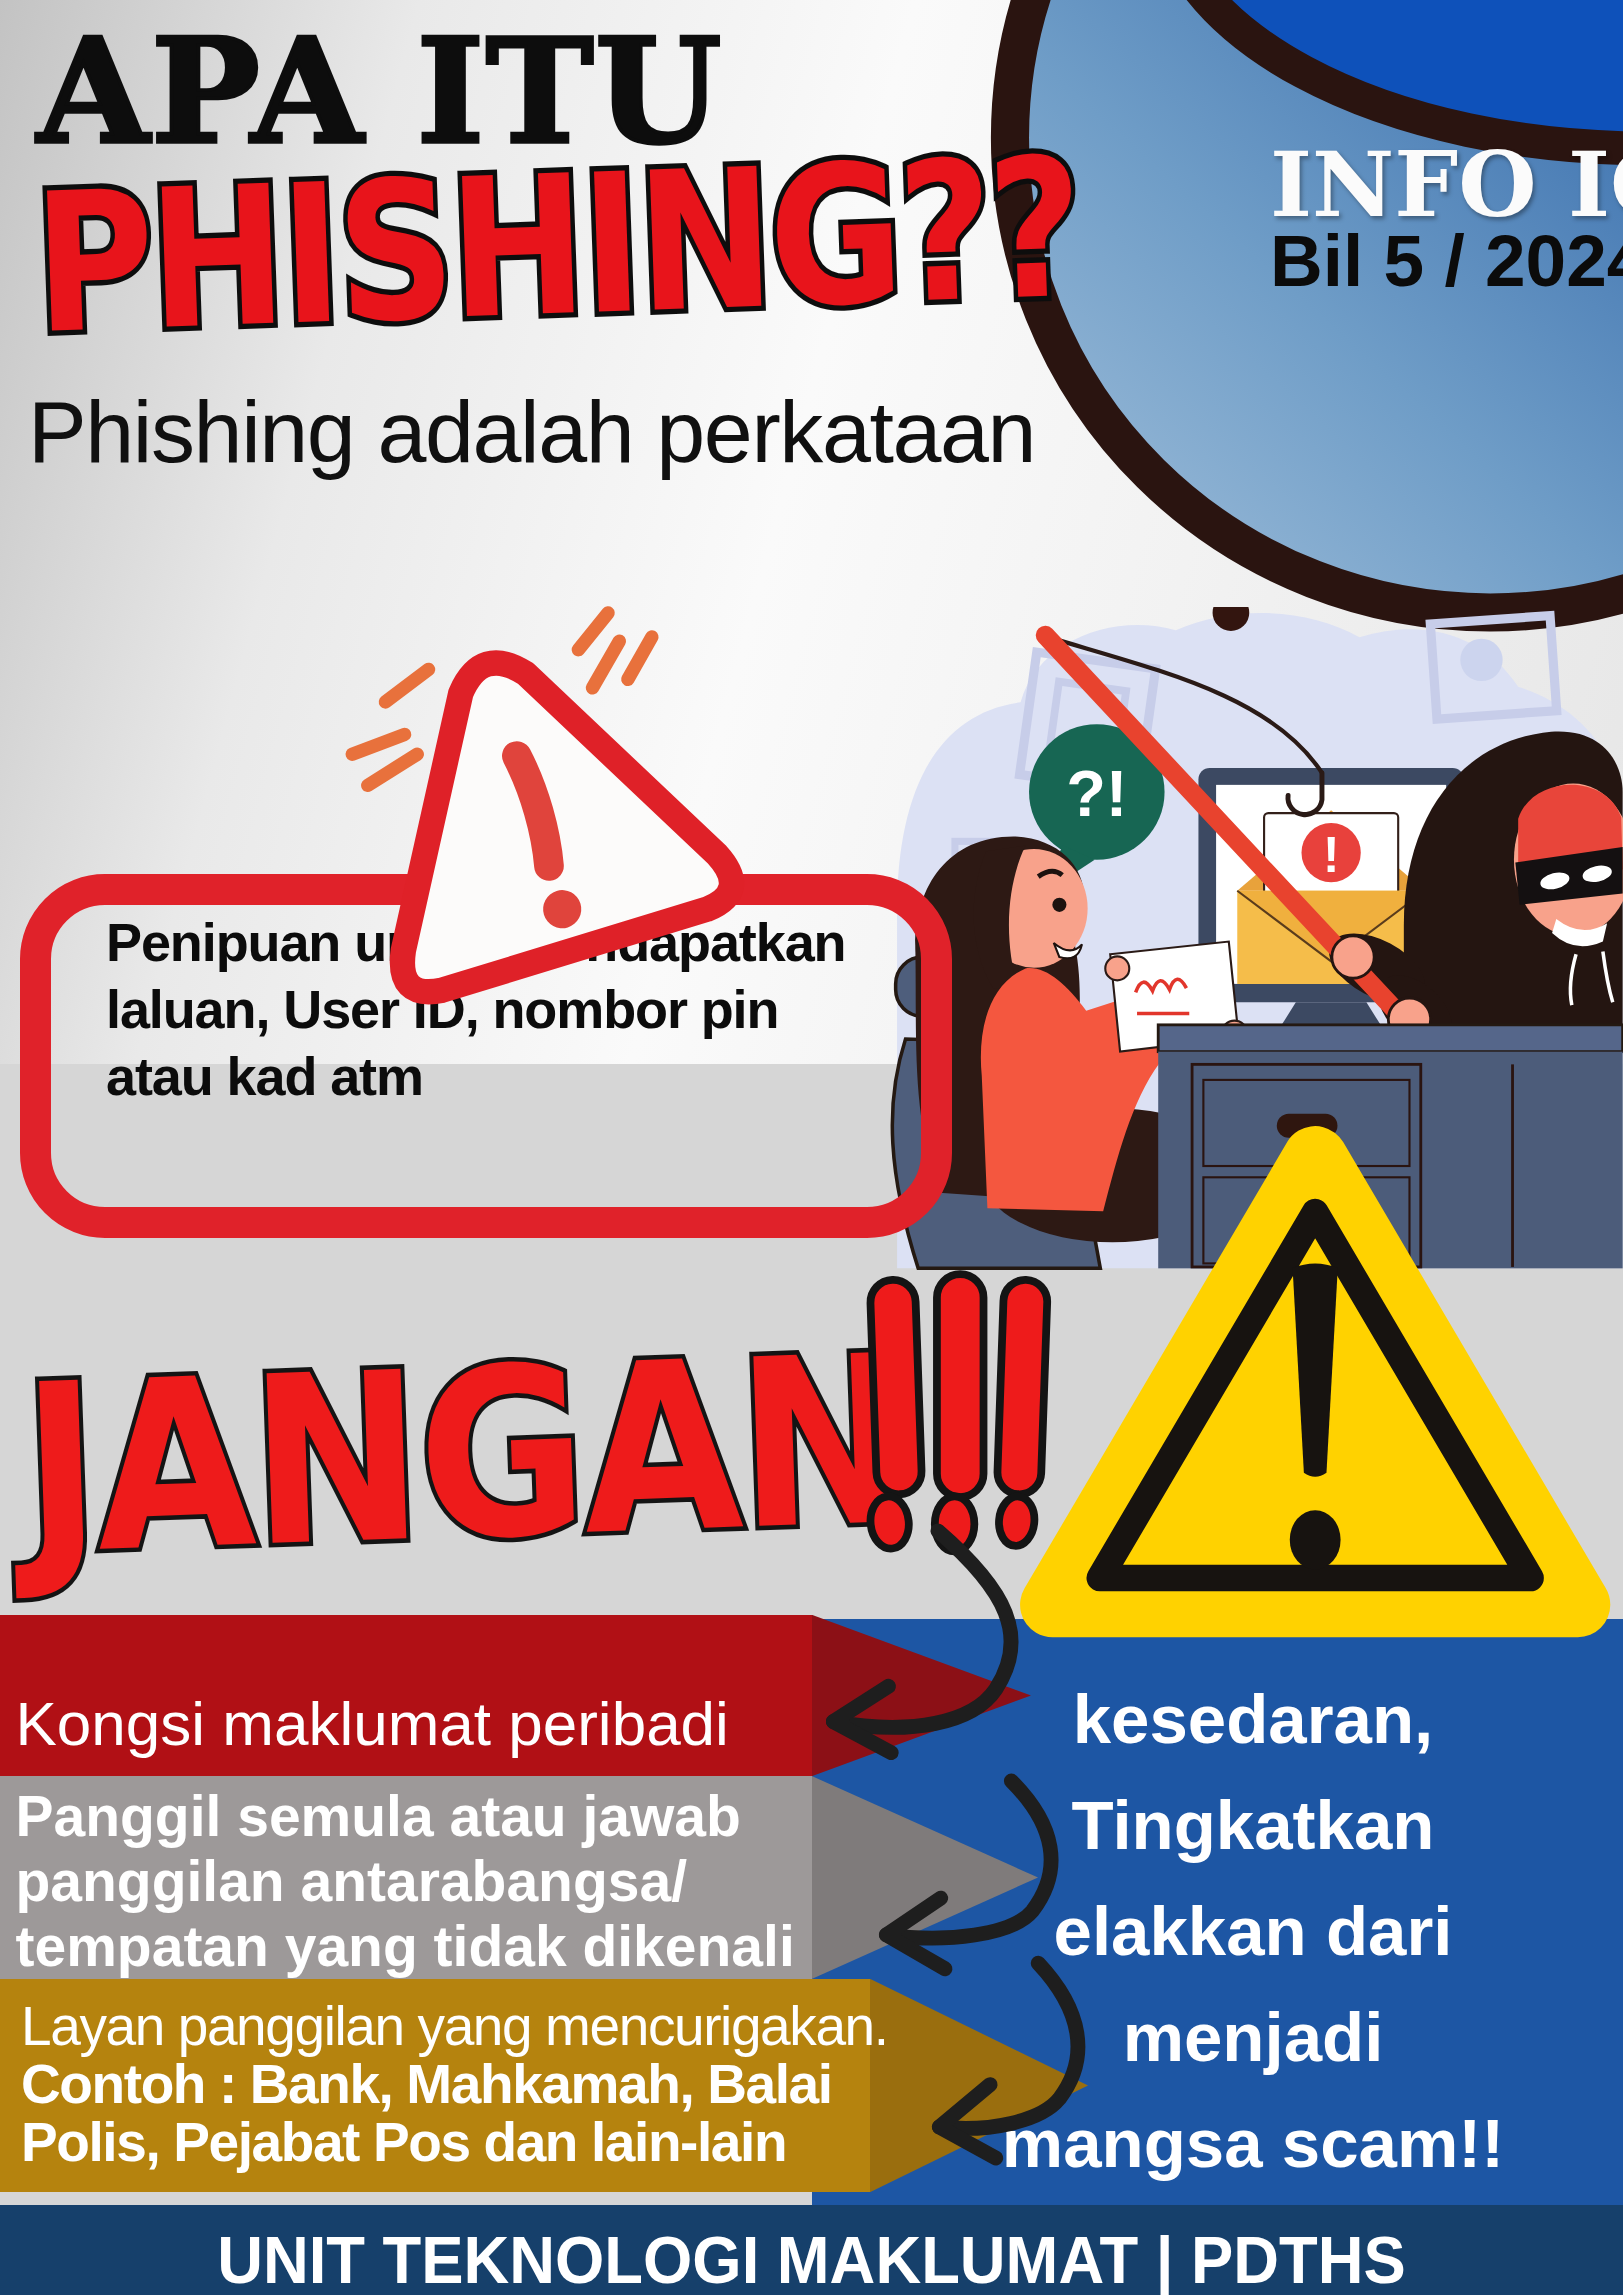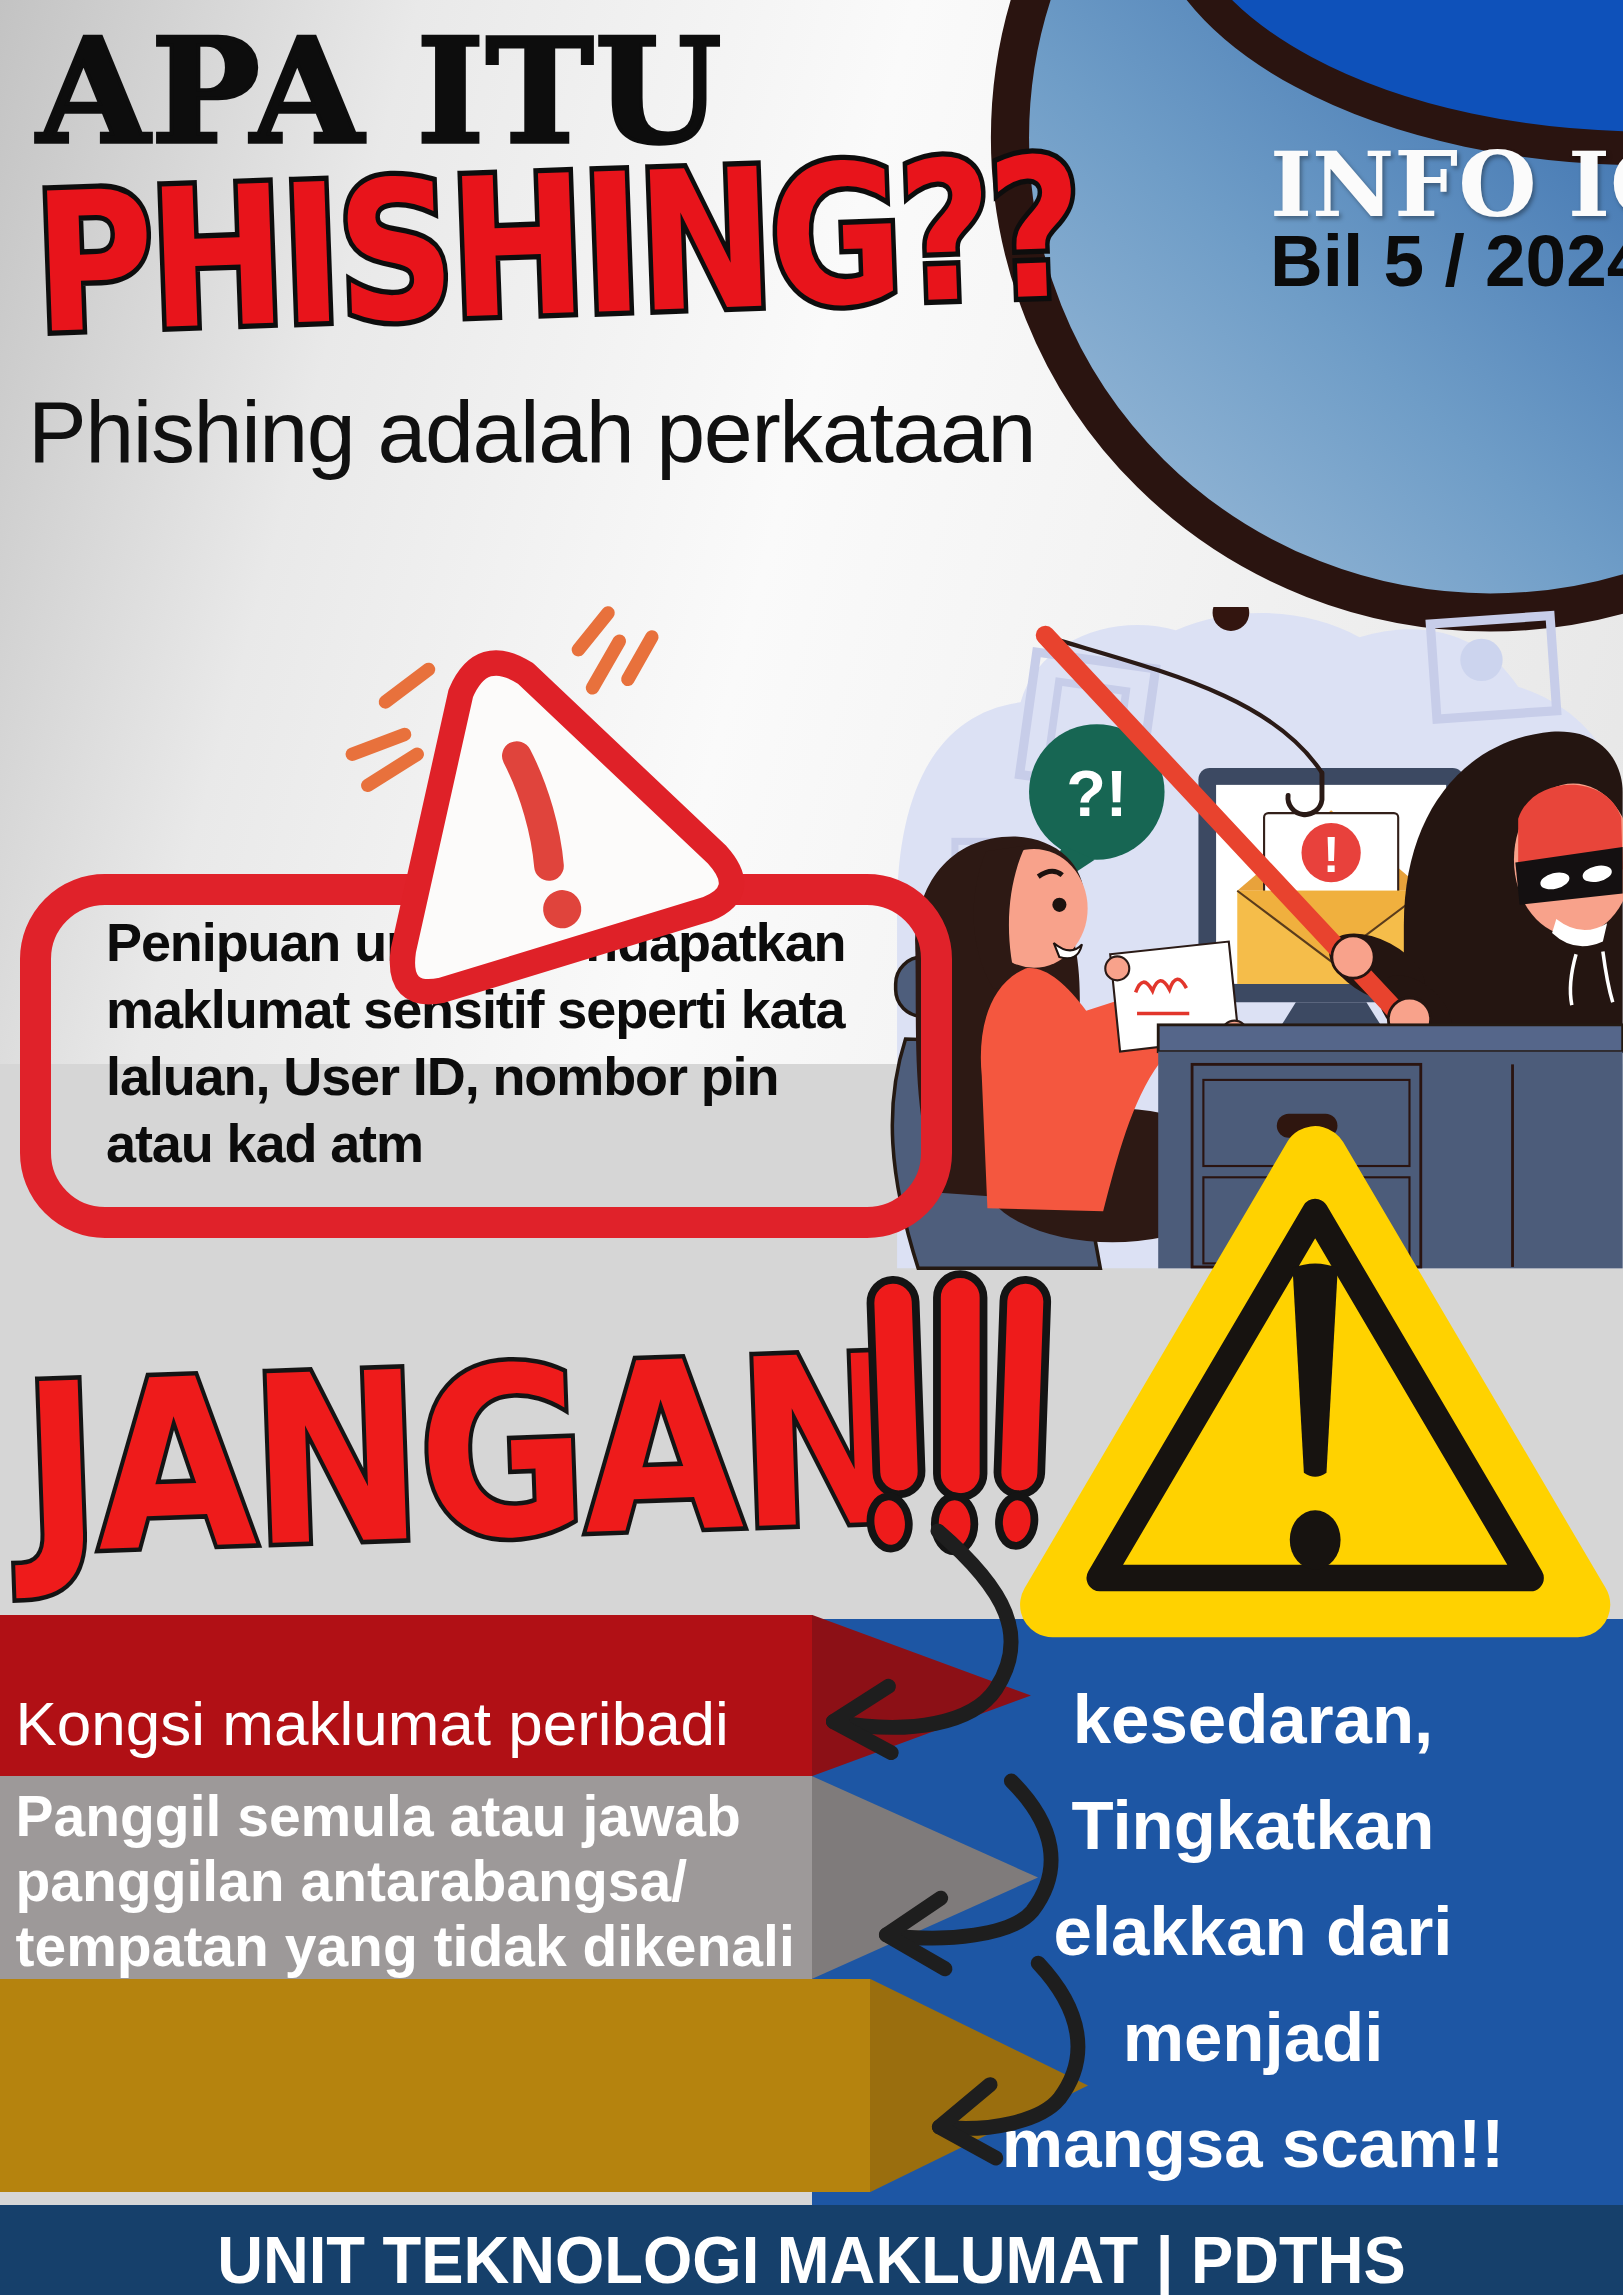--- a/index.html
+++ b/index.html
@@ -190,20 +190,25 @@
   <div class="abs banner" id="banner1"></div>
   <div class="abs banner" id="banner2"></div>
   <div class="abs banner" id="banner3"></div>
 
   <div class="abs banner-text" id="b1-text">Kongsi maklumat peribadi</div>
   <div class="abs banner-text" id="b2-text">
     <div>Panggil semula atau jawab</div>
     <div>panggilan antarabangsa/</div>
     <div>tempatan yang tidak dikenali</div>
   </div>
+  <div class="abs banner-text" id="b3-text">
+    <div>Layan panggilan yang mencurigakan.</div>
+    <div class="bold">Contoh : Bank, Mahkamah, Balai</div>
+    <div class="bold">Polis, Pejabat Pos dan lain-lain</div>
+  </div>
 
   <div class="abs" id="cta">
     <div>kesedaran,</div>
     <div>Tingkatkan</div>
     <div>elakkan dari</div>
     <div>menjadi</div>
     <div>mangsa scam!!</div>
   </div>
 
   <svg class="abs" style="left:989px;top:1102px" width="634" height="565" viewBox="1400 1560 898 800">
@@ -240,21 +245,20 @@
     </g>
     <g>
       <path d="M1470 2780 C1532 2846 1544 2914 1500 2972 C1474 3004 1400 3020 1330 3012"></path>
       <path d="M1330 3012 L1402 2952 M1330 3012 L1410 3056"></path>
     </g>
   </svg>
 
   <div class="abs" id="def-box"></div>
   <div class="abs" id="def-text">
     <div>Penipuan untuk mendapatkan</div>
-    <div>maklumat sensitif seperti kata</div>
     <div><span>laluan, </span><span class="it">User</span><span> ID, nombor pin</span></div>
     <div>atau kad atm</div>
   </div>
 
   <svg class="abs" style="left:297px;top:579px" width="509" height="537" viewBox="420 820 720 760">
     <g stroke="#e8713c" stroke-width="19" stroke-linecap="round">
       <path d="M498 1068 L572 1040"></path>
       <path d="M520 1112 L590 1068"></path>
       <path d="M545 994 L606 948"></path>
     </g>

